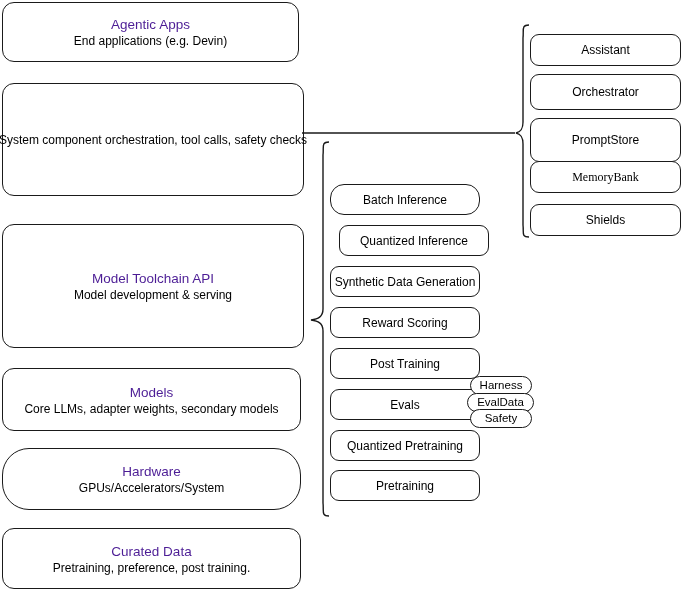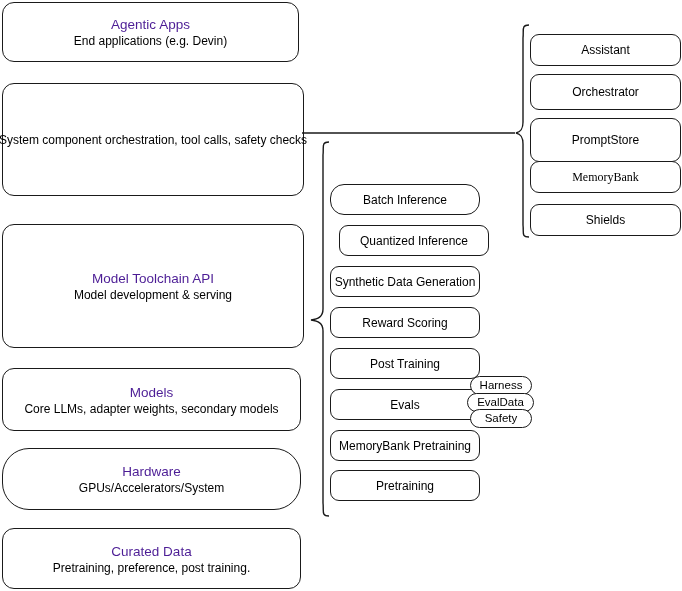--- a/index.html
+++ b/index.html
@@ -158,21 +158,21 @@
   <div class="cap" style="left:330px; top:225px; width:150px; height:31px;margin-left:9px;">Quantized Inference</div>
 
   <div class="cap" style="left:330px; top:266px; width:150px; height:31px;">Synthetic Data Generation</div>
 
   <div class="cap" style="left:330px; top:307px; width:150px; height:31px;">Reward Scoring</div>
 
   <div class="cap" style="left:330px; top:348px; width:150px; height:31px;">Post Training</div>
 
   <div class="cap" style="left:330px; top:389px; width:150px; height:31px;">Evals</div>
 
-  <div class="cap" style="left:330px; top:430px; width:150px; height:31px;">MemoryBank Pretraining</div>
+  <div class="cap" style="left:330px; top:430px; width:150px; height:31px;">Quantized Pretraining</div>
 
   <div class="cap" style="left:330px; top:470px; width:150px; height:31px;">Pretraining</div>
 
   <div class="pill" style="left:470px; top:376px; width:62px; height:19px;">Harness</div>
 
   <div class="pill" style="left:467px; top:393px; width:67px; height:19px;">EvalData</div>
 
   <div class="pill" style="left:470px; top:409px; width:62px; height:19px;">Safety</div>
 
   <div class="cap" style="left:530px; top:34px; width:151px; height:32px;">Assistant</div>

